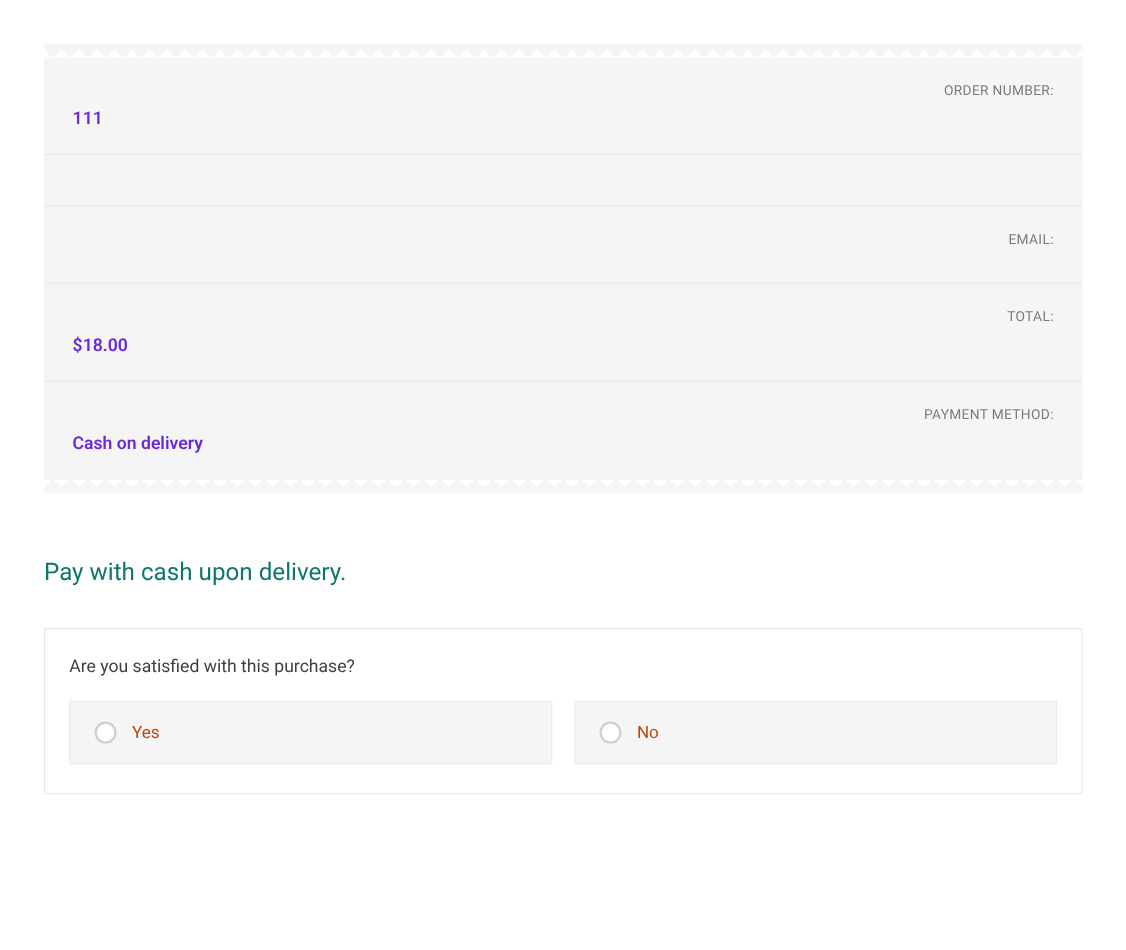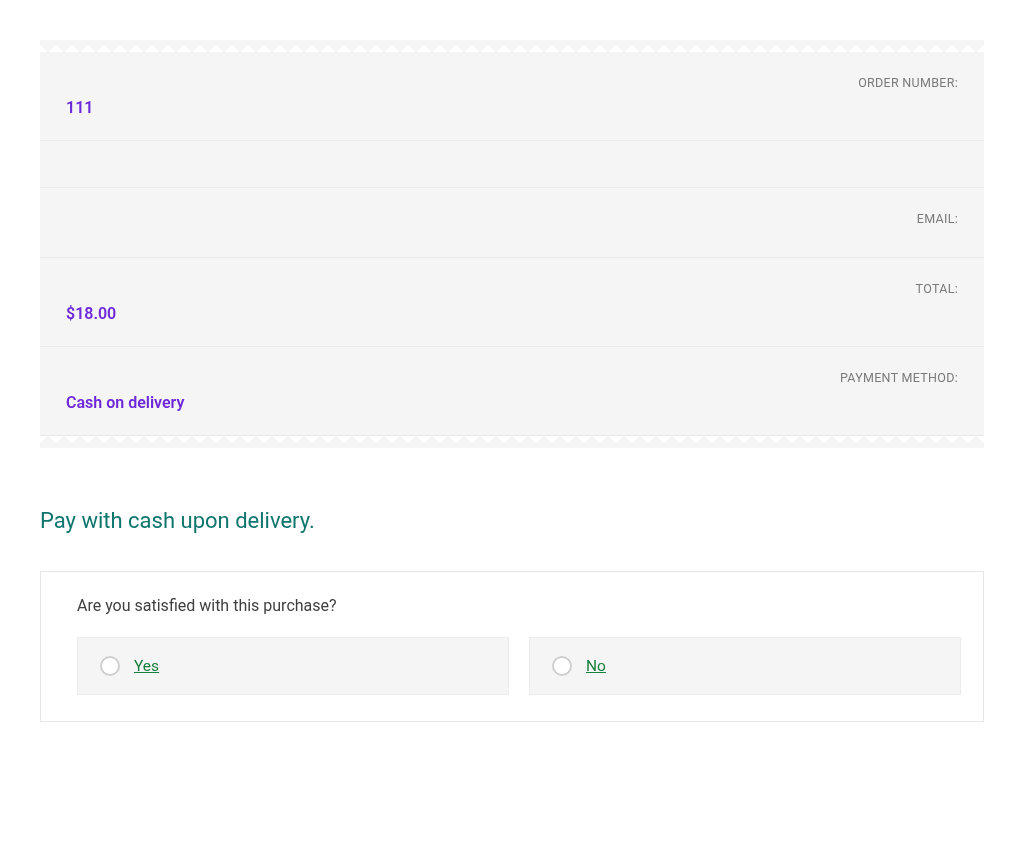--- a/index.html
+++ b/index.html
@@ -59,21 +59,21 @@
   }
   .note {
     margin-top: 60px;
     font-size: 22px;
     color: #0f766e;
     font-weight: 400;
   }
   .survey {
     margin-top: 38px;
     border: 1px solid #e6e6e6;
-    padding: 24px 22px 26px 36px;
+    padding: 24px 22px 26px 22px;
     width: 100%;
   }
   .survey-q {
     font-size: 16px;
     color: #3f3f3f;
     font-weight: 400;
     margin-bottom: 22px;
   }
   .options {
     display: flex;
@@ -92,22 +92,21 @@
   .radio {
     width: 20px;
     height: 20px;
     border-radius: 50%;
     border: 2px solid #cfcfcf;
     background: #ffffff;
     flex-shrink: 0;
   }
   .option-text {
     font-size: 15.5px;
-    color: #15803d;
-    text-decoration: underline;
+    color: #c2410c;
   }
 </style>
 </head>
 <body>
 
 <div class="wrap">
 
   <div class="receipt">
     <div class="zig top"></div>
 

